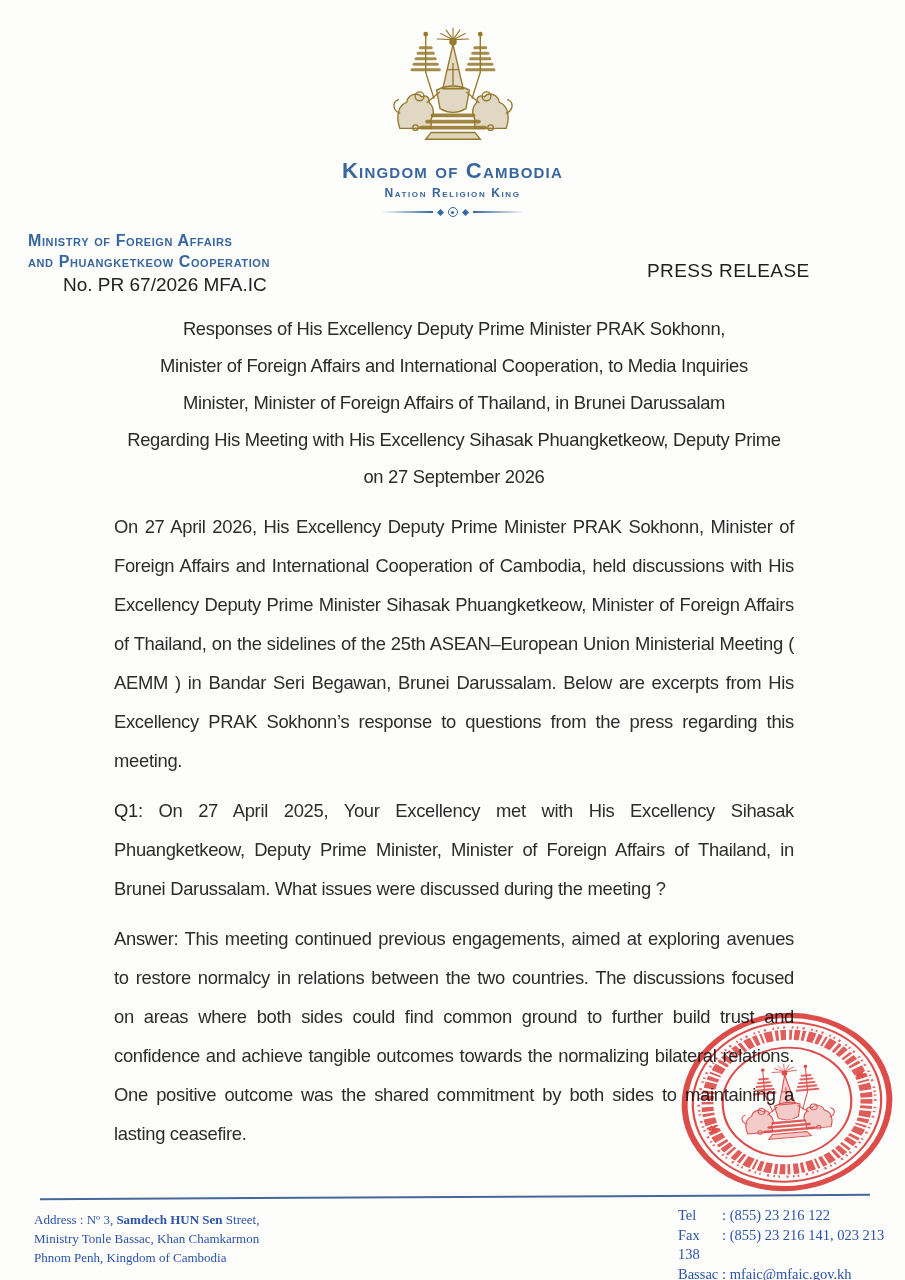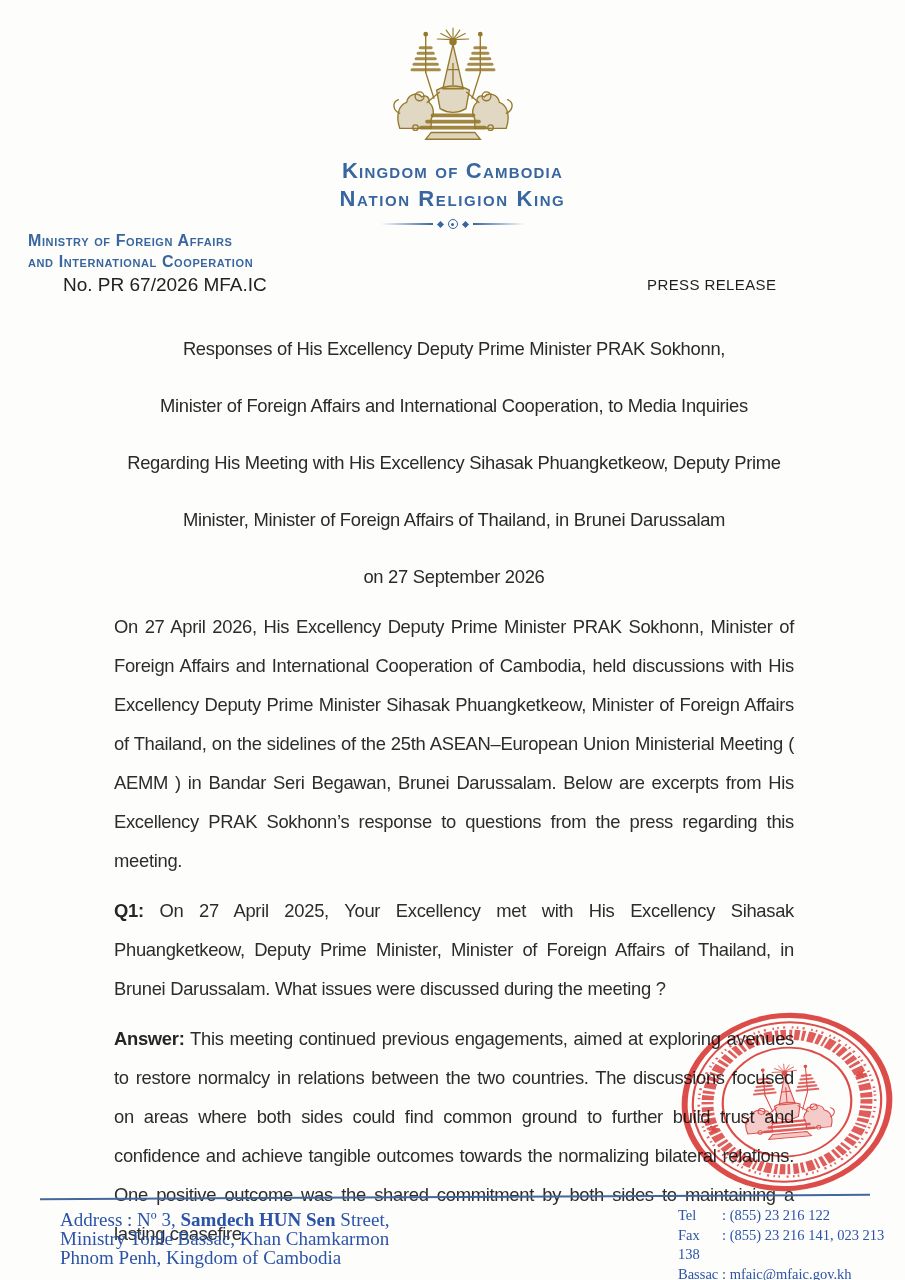--- a/index.html
+++ b/index.html
@@ -10,66 +10,66 @@
   }
 
   
   .letterhead { position:absolute; top:26px; left:0; right:0; text-align:center; }
   .emblem { width:152px; height:116px; color:#96792c; display:inline-block; }
   .kingdom {
     margin-top:12px; font-size:22px; font-weight:bold; letter-spacing:1.2px;
     font-variant:small-caps; color:#38669f;
   }
   .motto {
-    margin-top:2px; font-size:22px; font-weight:bold; letter-spacing:1.6px;
+    margin-top:2px; font-size:12px; font-weight:bold; letter-spacing:1.6px;
     font-variant:small-caps; color:#38669f;
   }
   .orn { margin-top:7px; display:flex; justify-content:center; align-items:center; gap:5px; }
   .orn .bar { height:1.6px; width:52px; background:linear-gradient(90deg, rgba(56,102,159,0) , #38669f); }
   .orn .bar.r { background:linear-gradient(90deg, #38669f, rgba(56,102,159,0)); }
   .orn .dm { width:5px; height:5px; background:#38669f; transform:rotate(45deg); }
   .orn .ctr { width:8px; height:8px; border:1.6px solid #38669f; border-radius:50%;
               display:flex; align-items:center; justify-content:center; }
   .orn .ctr i { width:3px; height:3px; background:#38669f; border-radius:50%; }
 
   
   .ministry {
     position:absolute; top:230px; left:28px; width:302px; text-align:left;
     font-size:16px; font-weight:bold; line-height:21px; letter-spacing:.6px;
     font-variant:small-caps; color:#38669f;
   }
   .docnum { position:absolute; top:274px; left:63px; font-size:19px; color:#222; }
-  .press  { position:absolute; top:276px; left:647px; font-size:15px; letter-spacing:.4px; color:#1e1e1e; }
+  .press  { position:absolute; top:260px; left:647px; font-size:19px; letter-spacing:.4px; color:#1e1e1e; }
 
   
   .main { position:absolute; top:310px; left:114px; width:680px; }
   .title-block { margin-bottom:12px; }
   .title-line { display:flex; justify-content:center; line-height:37px; }
-  .title-line > span { white-space:nowrap; font-size:18.4px; letter-spacing:-0.3px; color:#2a2a2a;margin-top:20px; }
+  .title-line > span { white-space:nowrap; font-size:18.4px; letter-spacing:-0.3px; color:#2a2a2a; }
   .main p {
     margin:0 0 11px 0; font-size:18.4px; line-height:39px; letter-spacing:-0.3px;
     text-align:justify; color:#2c2c2c;
   }
-  .main p b { font-weight:bold; color:#262626; }
+  .main p b { font-weight:normal; color:#262626; }
 
   
   .stamp {
     position:absolute; left:678px; top:1010px; width:218px; height:184px;
     color:#dc3d3a; transform:rotate(-5deg); mix-blend-mode:multiply; opacity:.92;
   }
   .stamp svg { width:100%; height:100%; }
 
   
   .footer-rule {
     position:absolute; top:1196px; left:40px; width:830px; height:0;
     border-top:2.5px solid #44679c; transform:rotate(-0.3deg);
   }
   .footer-address {
-    position:absolute; left:60px; top:1210px;
-    font-family:"Liberation Serif", serif; font-size:19px; line-height:19px; color:#2b53a8;
+    position:absolute; left:34px; top:1210px;
+    font-family:"Liberation Serif", serif; font-size:13px; line-height:19px; color:#2b53a8;
   }
   .footer-contacts {
     position:absolute; left:678px; top:1206px;
     font-family:"Liberation Serif", serif; font-size:14.5px; line-height:19.5px; color:#2b53a8;
   }
   .footer-contacts .lbl { display:inline-block; width:44px; }
   .hiddefs { position:absolute; width:0; height:0; overflow:hidden; }
 </style>
 </head>
 <body>
@@ -143,38 +143,38 @@
         <span class="ctr">
           <i></i>
         </span>
         <span class="dm"></span>
         <span class="bar r"></span>
     </div>
   </div>
 
   <div class="ministry">
     <div>Ministry of Foreign Affairs</div>
-    <div>and International Cooperation</div>
+    <div>and Phuangketkeow Cooperation</div>
   </div>
   <div class="docnum">No. PR 67/2026 MFA.IC</div>
   <div class="press">PRESS RELEASE</div>
 
   <div class="main">
     <div class="title-block">
       <div class="title-line">
           <span>Responses of His Excellency Deputy Prime Minister PRAK Sokhonn,</span>
         </div>
       <div class="title-line">
           <span>Minister of Foreign Affairs and International Cooperation, to Media Inquiries</span>
         </div>
       <div class="title-line">
+          <span>Minister, Minister of Foreign Affairs of Thailand, in Brunei Darussalam</span>
+        </div>
+      <div class="title-line">
           <span>Regarding His Meeting with His Excellency Sihasak Phuangketkeow, Deputy Prime</span>
-        </div>
-      <div class="title-line">
-          <span>Minister, Minister of Foreign Affairs of Thailand, in Brunei Darussalam</span>
         </div>
       <div class="title-line">
           <span>on 27 September 2026</span>
         </div>
     </div>
 
     <p><span>On 27 April 2026, His Excellency Deputy Prime Minister PRAK Sokhonn, Minister of Foreign Affairs and International Cooperation of Cambodia, held discussions with His Excellency Deputy Prime Minister Sihasak Phuangketkeow, Minister of Foreign Affairs of Thailand, on the sidelines of the 25th ASEAN–European Union Ministerial Meeting ( AEMM ) in Bandar Seri Begawan, Brunei Darussalam.  Below are excerpts from His Excellency PRAK Sokhonn’s response to questions from the press regarding this meeting.</span></p>
 
     <p><b>Q1:</b> <span>On 27 April 2025, Your Excellency met with His Excellency Sihasak Phuangketkeow, Deputy Prime Minister, Minister of Foreign Affairs of Thailand, in Brunei Darussalam. What issues were discussed during the meeting ?</span></p>
 

